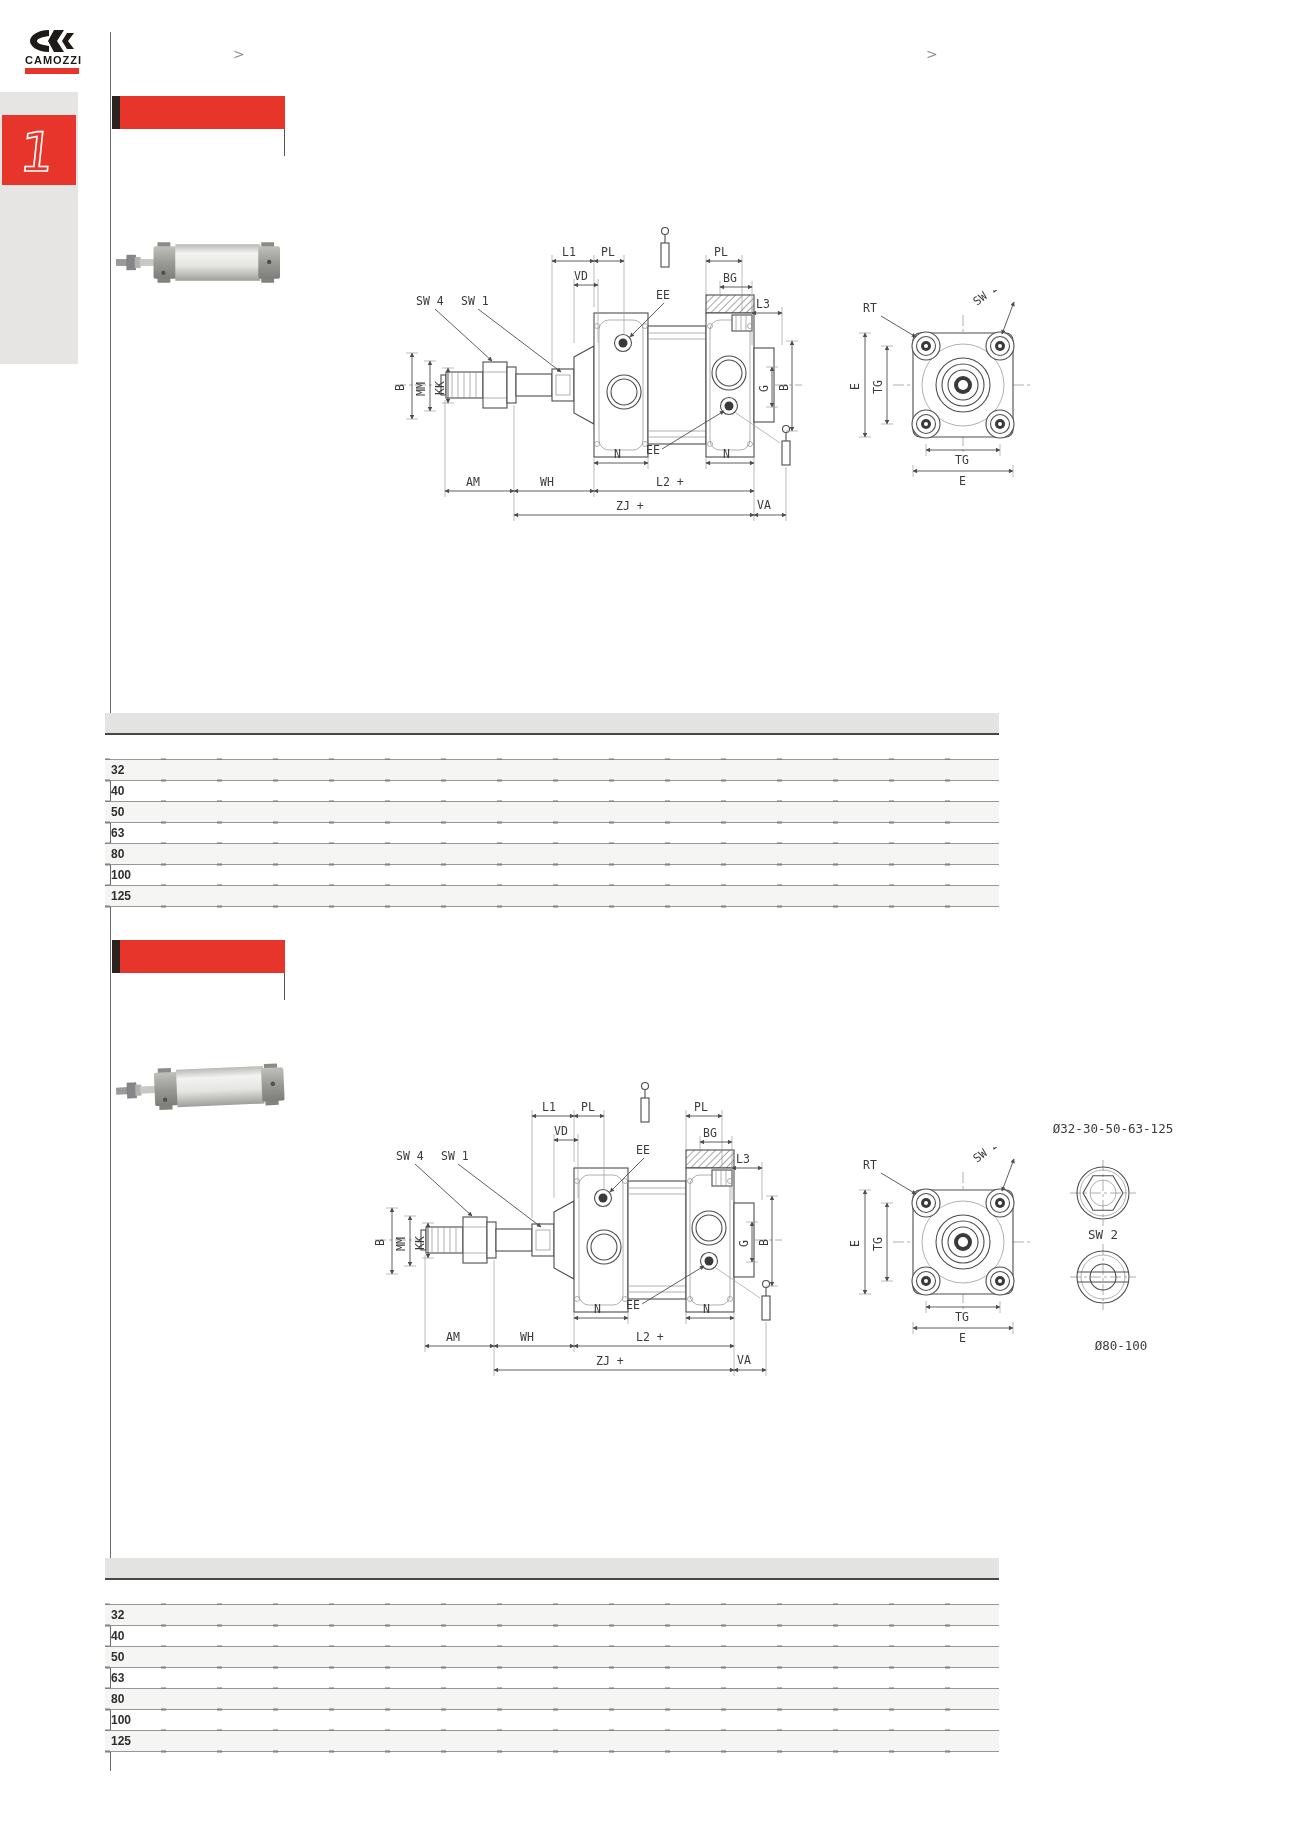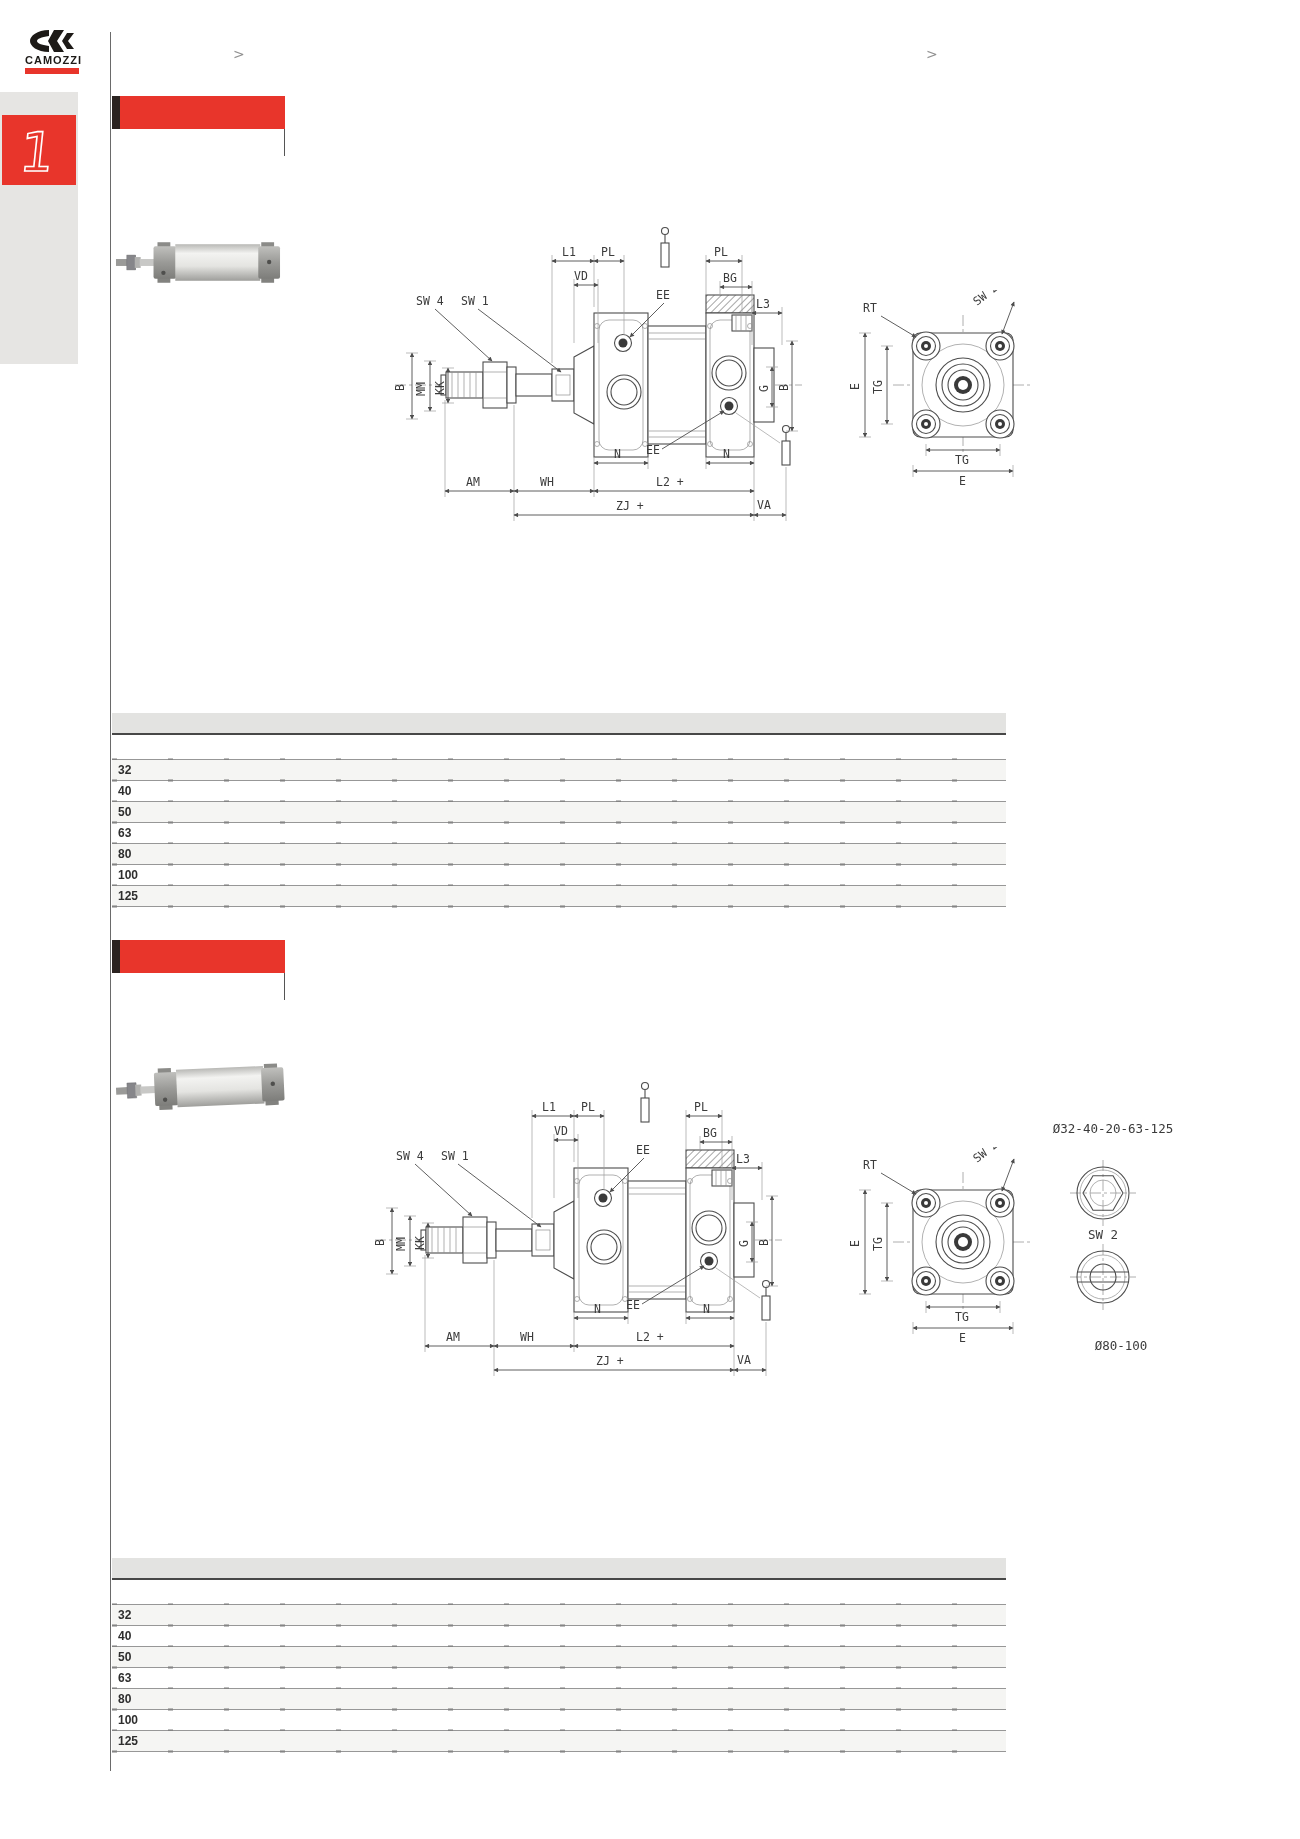--- a/index.html
+++ b/index.html
@@ -14,21 +14,21 @@
   
   .side-gray{position:absolute;left:0;top:92px;width:78px;height:272px;background:#e6e5e3;}
   .side-red{position:absolute;left:2px;top:115px;width:74px;height:70px;background:#e8352b;}
 
   
   .secbar{position:absolute;left:112px;width:173px;height:33px;
           background:linear-gradient(90deg,#2b2320 0 8px,#e8352b 8px);}
   .secbar-tail{position:absolute;left:284px;width:1px;height:27px;background:#555;}
 
   
-  .dtable{position:absolute;left:112px;width:894px;text-align:right;}
+  .dtable{position:absolute;left:105px;width:894px;text-align:right;}
   .dt-band{height:20px;background:#e3e3e1;border-bottom:2px solid #474747;}
   .dt-empty{height:24px;background:#fff;border-bottom:1px solid #979797;position:relative;}
   .dt-row{height:21px;border-bottom:1px solid #979797;position:relative;
           display:flex;align-items:center;padding-left:6px;box-sizing:border-box;
           font:bold 12px "Liberation Sans", sans-serif;color:#2e2e2e;}
   .dt-row.alt{background:#f5f5f3;}
   .dt-row::after,.dt-empty::after{content:"";position:absolute;left:0;right:0;bottom:-2px;height:3px;
           background:repeating-linear-gradient(90deg,#6c6c6c 0 5px,transparent 5px 56px);
           opacity:.45;pointer-events:none;}
 
@@ -331,21 +331,21 @@
       <use href="#g-photo"></use>
     </svg>
 
     <svg class="abs" style="left:320px;top:1050px" width="570" height="330">
       <use href="#g-side"></use>
     </svg>
     <svg class="abs" style="left:845px;top:1147px" width="200" height="200">
       <use href="#g-end"></use>
     </svg>
 
-    <div class="note-text" style="left:1048px;top:1121px;width:130px">Ø32-40-20-63-125</div>
+    <div class="note-text" style="left:1048px;top:1121px;width:130px">Ø32-30-50-63-125</div>
     <svg class="abs" style="left:1068px;top:1158px" width="70" height="70">
         <use href="#g-nut-hex"></use>
       </svg>
     <div class="note-text" style="left:1078px;top:1227px;width:50px">SW 2</div>
     <svg class="abs" style="left:1068px;top:1242px" width="70" height="70">
         <use href="#g-nut-slot"></use>
       </svg>
     <div class="note-text" style="left:1083px;top:1338px;width:76px">Ø80-100</div>
 
     <div class="dtable" style="top:1558px">

